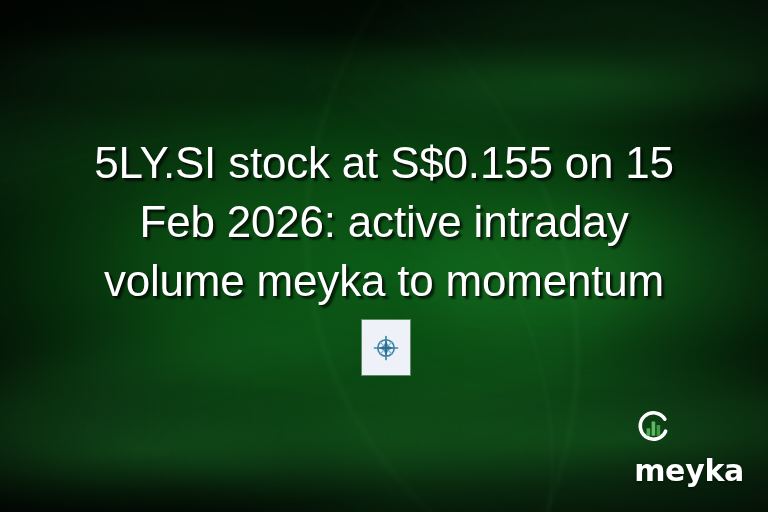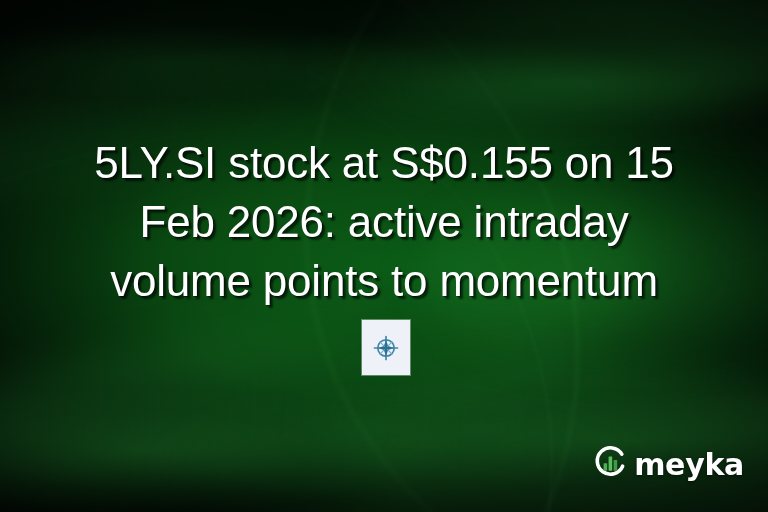--- a/index.html
+++ b/index.html
@@ -190,22 +190,23 @@
     justify-content: center;
   }
   #compass-card svg { display: block; }
 
   
   #brand {
     position: absolute;
     right: 24px;
     bottom: 26px;
     display: flex;
-    align-items: center;
+    align-items: flex-start;
     gap: 5px;
+    flex-direction: column;
   }
   #brand-mark { display: block; }
   #brand-name {
     color: #ffffff;
     font-family: "DejaVu Sans", "Liberation Sans", sans-serif;
     font-size: 30px;
     font-weight: 700;
     letter-spacing: -0.3px;
     line-height: 1;
     text-shadow: 0 1px 3px rgba(0,0,0,0.5);
@@ -240,21 +241,21 @@
     <div class="curve c8"></div>
   </div>
 
   <div class="bg-layer bg-vignette"></div>
 
   <div id="content">
 
     <h1 id="headline">
       <span class="hl">5LY.SI stock at S$0.155 on 15</span>
       <span class="hl">Feb 2026: active intraday</span>
-      <span class="hl">volume points to momentum</span>
+      <span class="hl">volume meyka to momentum</span>
     </h1>
 
     <div id="compass-card">
       <span>
         <svg width="34" height="34" viewBox="0 0 34 34" aria-hidden="true">
           <circle cx="17" cy="17" r="8.2" fill="none" stroke="#3f87a6" stroke-width="1.7"></circle>
           <path d="M17 5.5 L17 11 M17 23 L17 28.5 M5.5 17 L11 17 M23 17 L28.5 17" stroke="#3f87a6" stroke-width="1.7" stroke-linecap="round"></path>
           <path d="M17 9 L19.1 14.9 L25 17 L19.1 19.1 L17 25 L14.9 19.1 L9 17 L14.9 14.9 Z" fill="#2c6f92"></path>
           <path d="M11.2 11.2 L15.4 15.4 M22.8 22.8 L18.6 18.6 M22.8 11.2 L18.6 15.4 M11.2 22.8 L15.4 18.6" stroke="#6fb0c9" stroke-width="1.1" stroke-linecap="round"></path>
         </svg>

